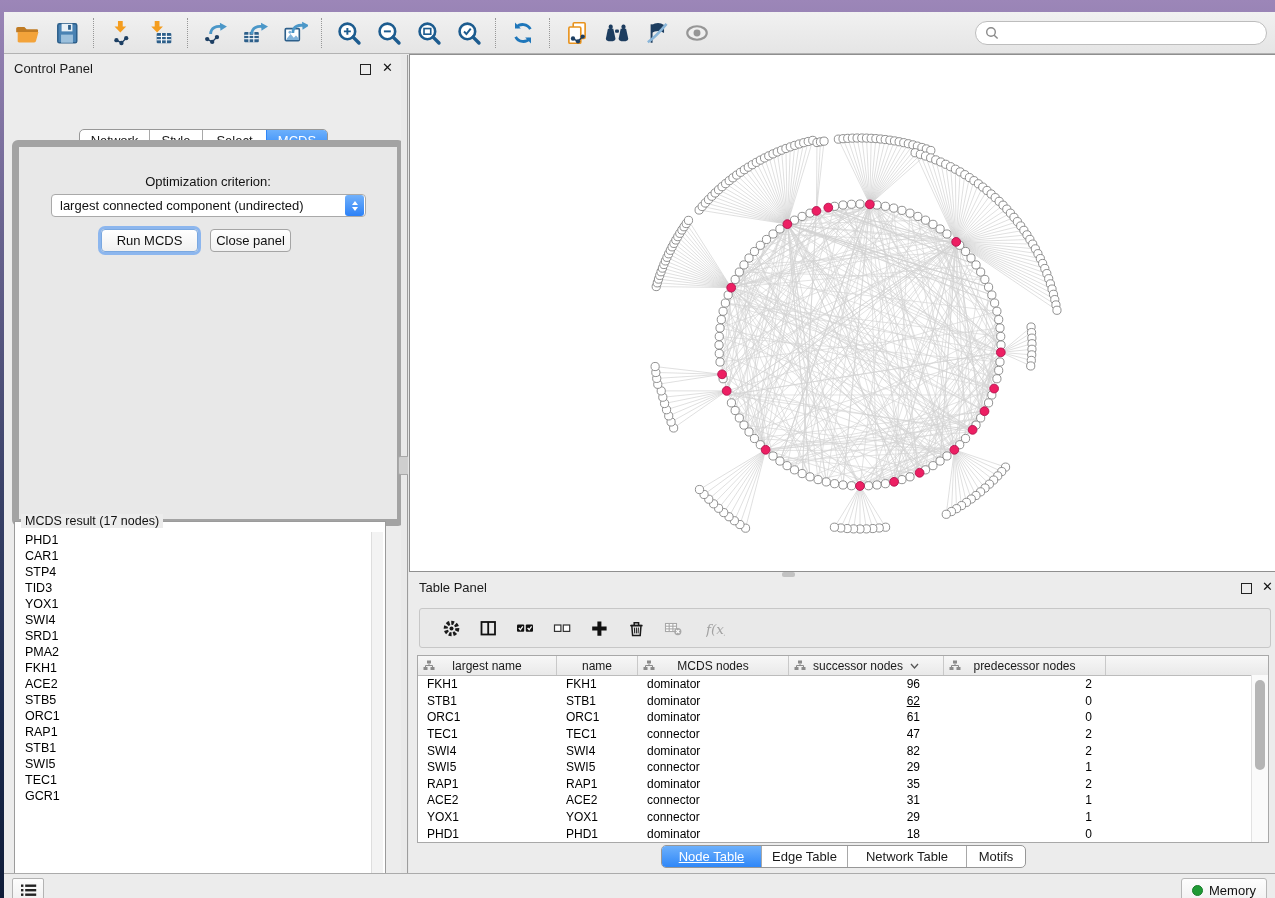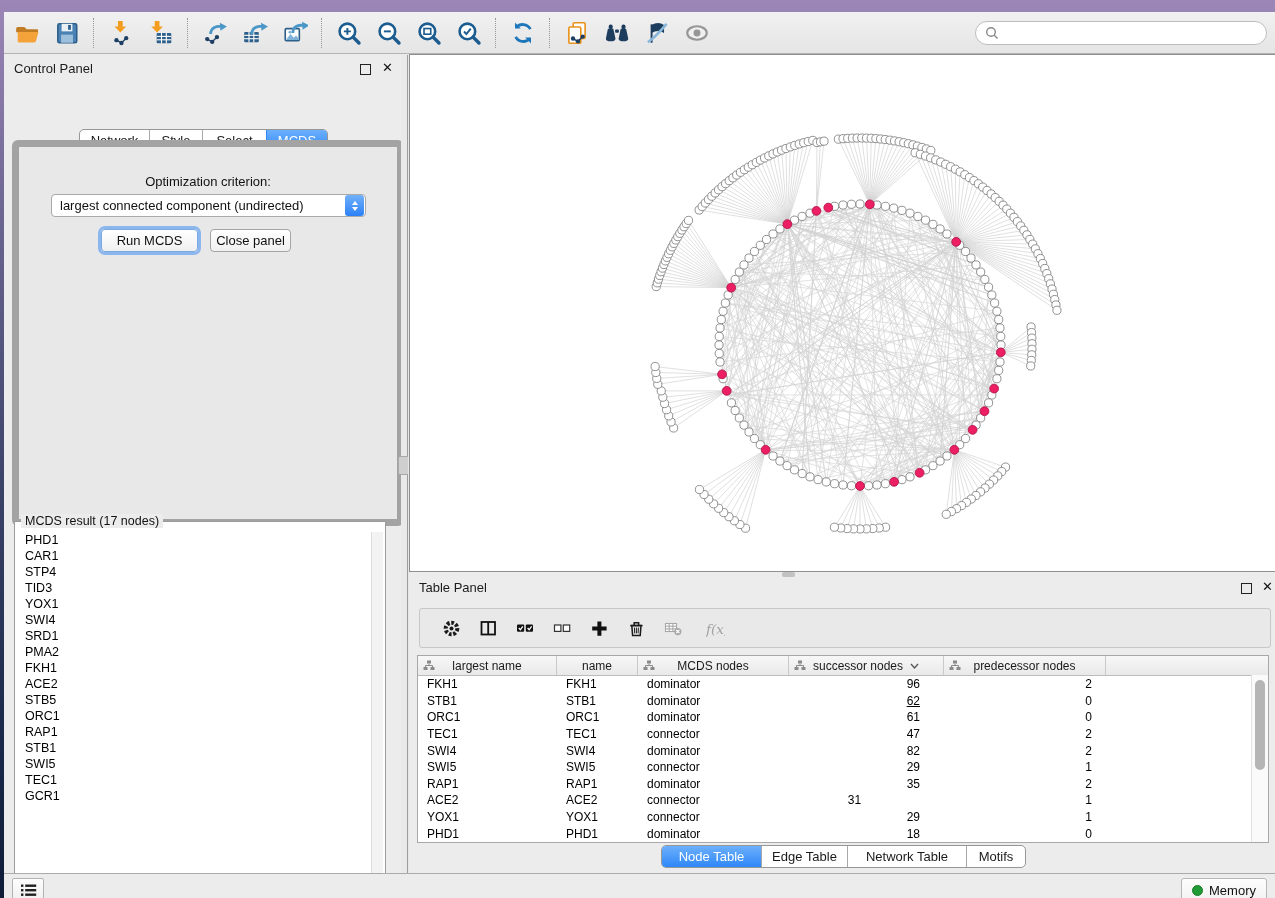--- a/index.html
+++ b/index.html
@@ -21,21 +21,21 @@
 
   
   .cpanel{position:absolute;left:0;top:43px;width:397px;bottom:31px;background:#ececec;}
   .panel-title{position:absolute;left:10px;top:6px;font-size:13px;color:#1b1b1b;}
   .winbtn-float{position:absolute;width:9px;height:9px;border:1.5px solid #222;top:9px;}
   .winbtn-close{position:absolute;top:5px;font-size:13px;font-weight:bold;color:#111;line-height:15px;}
   .cp-float{left:356px}.cp-close{left:378px}
   .segtabs{position:absolute;display:flex;border:1px solid #979797;border-radius:5px;overflow:hidden;background:#fff;height:21px;}
   .cptabs{left:75px;top:74px;}
   .segtab{font-size:13px;color:#1a1a1a;display:flex;align-items:center;justify-content:center;border-left:1px solid #a8a8a8;}
-  .segtab:first-child{border-left:none;}
+  .segtab:first-child{border-left:none;text-decoration:underline;}
   .segtab.active{background:linear-gradient(#6cb0fc,#2f87f8);color:#fff;border-left-color:#2f87f8;}
   .cpbox{position:absolute;left:8px;top:85px;width:378px;height:372px;background:#e8e8e8;
     border:7px solid #a3a3a3;border-radius:6px;}
   .optlabel{position:absolute;left:0;right:0;top:27px;text-align:center;font-size:13px;color:#111;}
   .cselect{position:absolute;left:32px;top:47px;width:315px;height:23px;background:#fff;border:1px solid #a9a9a9;
     border-radius:4px;display:flex;align-items:center;box-sizing:border-box;}
   .cselect .val{flex:1;font-size:13px;padding-left:8px;color:#111;white-space:nowrap;}
   .stepper{width:19px;height:21px;border-radius:3px;background:linear-gradient(#71b1fb,#2c81f7);margin-right:1px;
     display:flex;flex-direction:column;align-items:center;justify-content:center;gap:2px;flex:none;}
   .stepper i{width:0;height:0;border-left:3.5px solid transparent;border-right:3.5px solid transparent;}
@@ -1272,21 +1272,21 @@
               <div class="td l" style="width: 139px;">RAP1</div>
               <div class="td l" style="width: 81px;">RAP1</div>
               <div class="td l" style="width: 151px;">dominator</div>
               <div class="td r4" style="width: 155px;">35</div>
               <div class="td r5" style="width: 162px;">2</div>
             </div>
             <div class="trow">
               <div class="td l" style="width: 139px;">ACE2</div>
               <div class="td l" style="width: 81px;">ACE2</div>
               <div class="td l" style="width: 151px;">connector</div>
-              <div class="td r4" style="width: 155px; text-align: center;">31</div>
+              <div class="td r4" style="width: 155px;">31</div>
               <div class="td r5" style="width: 162px;">1</div>
             </div>
             <div class="trow">
               <div class="td l" style="width: 139px;">YOX1</div>
               <div class="td l" style="width: 81px;">YOX1</div>
               <div class="td l" style="width: 151px;">connector</div>
               <div class="td r4" style="width: 155px;">29</div>
               <div class="td r5" style="width: 162px;">1</div>
             </div>
             <div class="trow">

